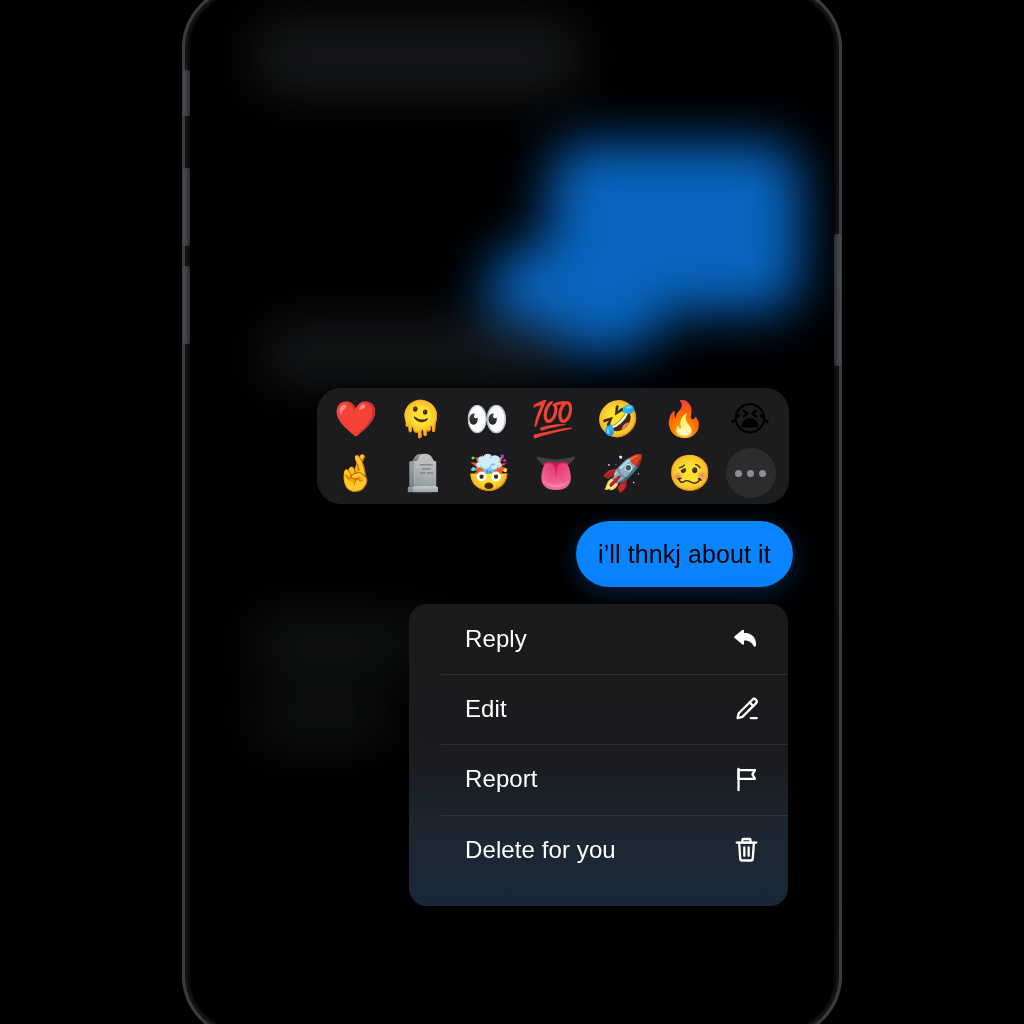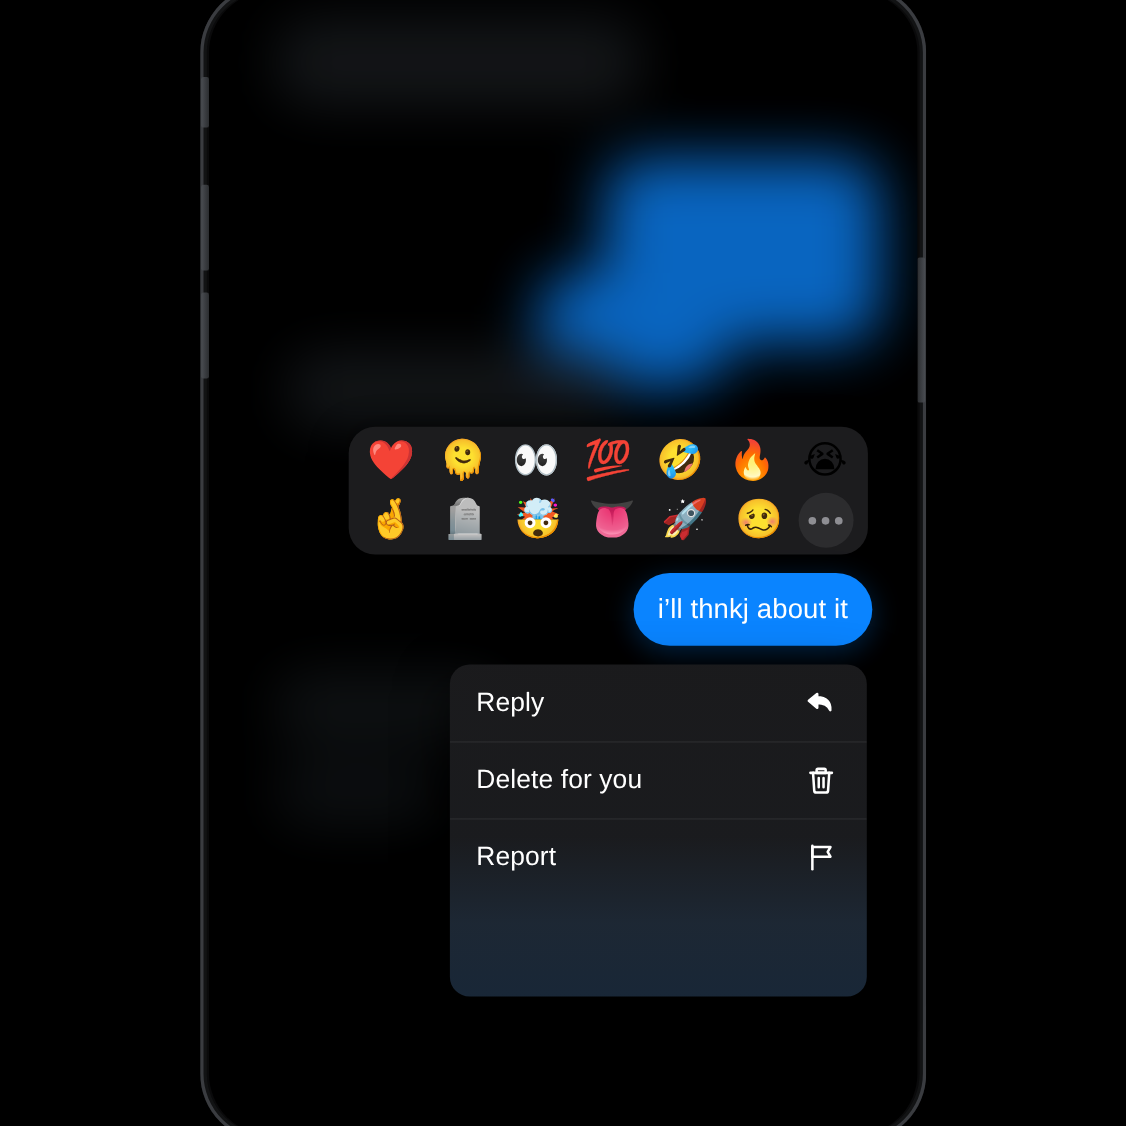--- a/index.html
+++ b/index.html
@@ -73,38 +73,39 @@
   }
   .more-btn i{ width:7px; height:7px; border-radius:50%; background:#8e8e93; display:block; }
 
   
   .msg-bubble{
     position:absolute; left:576px; top:521px;
     height:66px; padding:0 22px;
     display:flex; align-items:center;
     background:#0a84ff;
     border-radius:33px;
-    color:#ffffff; font-size:25px; letter-spacing:.1px;
+    color:#000000; font-size:25px; letter-spacing:.1px;
     box-shadow:0 6px 26px rgba(10,132,255,.28);
     white-space:nowrap;
   }
 
   
   .ctx-menu{
     position:absolute; left:409px; top:604px;
     width:379px; height:302px;
     border-radius:18px;
     overflow:hidden;
     background:
       linear-gradient(180deg,
         rgba(27,27,29,.97) 0%,
         rgba(27,28,31,.97) 52%,
         rgba(30,41,54,.96) 78%,
         rgba(26,41,58,.95) 100%);
     box-shadow:0 16px 46px rgba(0,0,0,.72);
+    padding-left:32px;
   }
   .ctx-item{
     position:relative;
     height:70.2px;
     display:flex; align-items:center; justify-content:space-between;
     padding:0 25px 0 24px;
     cursor:pointer;
   }
   .ctx-item + .ctx-item::before{
     content:""; position:absolute; left:0; right:0; top:0;
@@ -170,38 +171,48 @@
 
     <div class="ctx-item">
       <span class="ctx-label">Reply</span>
       <span class="ctx-icon">
         <svg width="30" height="30" viewBox="0 0 24 24" fill="none" stroke="#ffffff" stroke-width="1.9" stroke-linecap="round" stroke-linejoin="round">
           <path d="M9.5 5.5 3.5 10.5l6 5V12c5 0 8 1.8 9.5 5.2.4-5.6-2.6-9.2-9.5-9.2V5.5z" fill="#ffffff" stroke-linejoin="round"></path>
         </svg>
       </span>
     </div>
 
-
+    <div class="ctx-item">
+      <span class="ctx-label">Edit</span>
+      <span class="ctx-icon">
+        <svg width="29" height="29" viewBox="0 0 24 24" fill="none" stroke="#ffffff" stroke-width="1.9" stroke-linecap="round" stroke-linejoin="round">
+          <path d="M16.8 3.9a2.1 2.1 0 0 1 3 3L8.6 18.1l-4 1 1-4L16.8 3.9z"></path>
+          <path d="M14.6 6.1l3 3"></path>
+          <path d="M15.5 19.1h5"></path>
+        </svg>
+      </span>
+    </div>
+
+
+    <div class="ctx-item">
+      <span class="ctx-label">Report</span>
+      <span class="ctx-icon">
+        <svg width="29" height="29" viewBox="0 0 24 24" fill="none" stroke="#ffffff" stroke-width="1.9" stroke-linecap="round" stroke-linejoin="round">
+          <path d="M5.4 3.2v17.6"></path>
+          <path d="M5.4 4.2h13.6l-2.1 3.6 2.1 3.6H5.4z"></path>
+        </svg>
+      </span>
+    </div>
 
     <div class="ctx-item">
       <span class="ctx-label">Delete for you</span>
       <span class="ctx-icon">
         <svg width="29" height="29" viewBox="0 0 24 24" fill="none" stroke="#ffffff" stroke-width="1.9" stroke-linecap="round" stroke-linejoin="round">
           <path d="M3.9 6.3h16.2"></path>
           <path d="M9.6 3.3h4.8a1 1 0 0 1 1 1v2h-6.8v-2a1 1 0 0 1 1-1z"></path>
           <path d="M5.9 6.3l.9 13.3a1.6 1.6 0 0 0 1.6 1.5h7.2a1.6 1.6 0 0 0 1.6-1.5l.9-13.3"></path>
           <path d="M10.2 10.2v7M13.8 10.2v7"></path>
         </svg>
       </span>
     </div>
 
-    <div class="ctx-item">
-      <span class="ctx-label">Report</span>
-      <span class="ctx-icon">
-        <svg width="29" height="29" viewBox="0 0 24 24" fill="none" stroke="#ffffff" stroke-width="1.9" stroke-linecap="round" stroke-linejoin="round">
-          <path d="M5.4 3.2v17.6"></path>
-          <path d="M5.4 4.2h13.6l-2.1 3.6 2.1 3.6H5.4z"></path>
-        </svg>
-      </span>
-    </div>
-
   </div>
 </div>
 
 </body></html>

